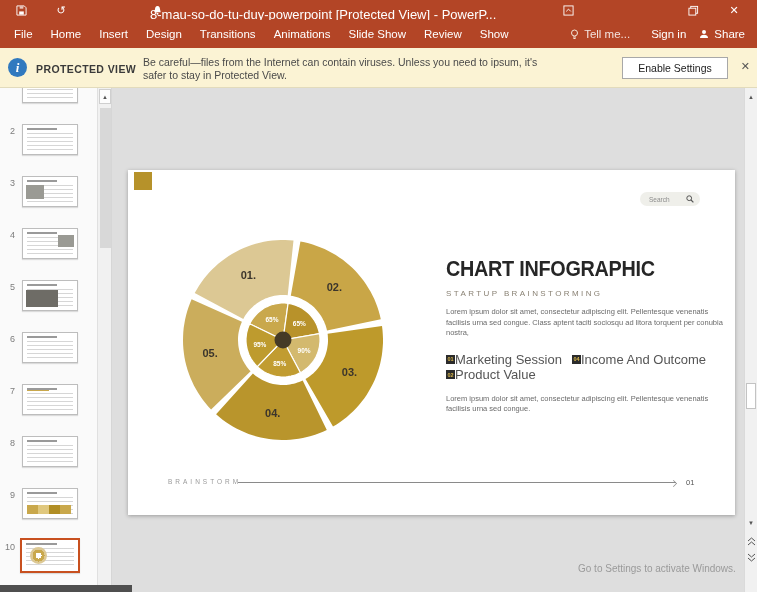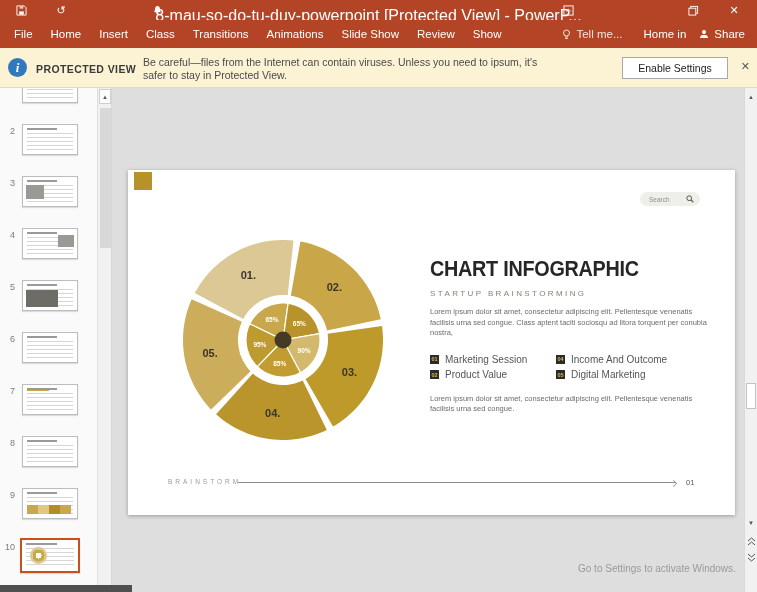--- a/index.html
+++ b/index.html
@@ -5,21 +5,21 @@
   *{box-sizing:border-box;margin:0;padding:0}
   html,body{margin:0;background:#fff}
   #app{position:relative;width:757px;height:592px;overflow:hidden;
        font-family:"Liberation Sans",sans-serif;background:#fff}
 
   
   #titlebar{position:absolute;left:0;top:0;width:757px;height:20px;background:#B34526;color:#fff}
   #titlebar .tb-icon{position:absolute;top:3px;width:14px;height:14px;display:flex;align-items:center;justify-content:center;font-size:11px;line-height:1;color:#fff}
   #ic-save{left:14px}#ic-undo{left:54px}#ic-bell{left:150px}
   #ic-ribbonopts{left:561px}#ic-restore{left:686px}#ic-close{left:727px}
-  #win-title{position:absolute;left:150px;right:170px;top:7px;text-align:center;font-size:16px;white-space:nowrap;overflow:hidden}
+  #win-title{position:absolute;left:150px;right:170px;top:7px;font-size:13px;white-space:nowrap;overflow:hidden}
 
   
   #ribbon{position:absolute;left:0;top:20px;width:757px;height:28px;background:#B34526;color:#fff;
           display:flex;align-items:center;font-size:11.5px}
   .rtab{padding:0 9px;height:28px;display:flex;align-items:center;cursor:default;white-space:nowrap}
   .rtab:first-child{margin-left:5px}
   #ribbon .spacer{flex:1}
   .tellme{display:flex;align-items:center;gap:5px;color:rgba(255,255,255,.85);margin-right:8px;white-space:nowrap}
   .signin{margin:0 13px;white-space:nowrap}
   .share{display:flex;align-items:center;gap:5px;margin-right:12px;white-space:nowrap}
@@ -65,31 +65,31 @@
 
   
   #slide{position:absolute;left:128px;top:82px;width:607px;height:345px;background:#fff;box-shadow:0 1px 4px rgba(0,0,0,.3)}
   .corner-square{position:absolute;left:6px;top:2px;width:18px;height:18px;background:#B6922A}
   .searchbox{position:absolute;left:512px;top:22px;width:60px;height:14px;background:#EFEFEA;border-radius:7px;
              display:flex;align-items:center;justify-content:space-between;padding:0 6px 0 9px;font-size:6.5px;color:#8d8d8d}
   #wheel{position:absolute;left:45px;top:60px;width:220px;height:220px}
   .seg-label{font-family:"Liberation Sans",sans-serif;font-size:11px;font-weight:700;fill:#3b352c;text-anchor:middle}
   .pct-label{font-family:"Liberation Sans",sans-serif;font-size:6.5px;font-weight:700;fill:#fff;text-anchor:middle}
 
-  .content{position:absolute;left:302px;top:86px;width:282px}
+  .content{position:absolute;left:318px;top:86px;width:282px}
   .s-title{font-size:22px;font-weight:700;color:#262626;letter-spacing:-.3px;transform:scaleX(.9);transform-origin:left;white-space:nowrap}
   .s-subtitle{margin-top:7px;font-size:8px;letter-spacing:2.4px;color:#8a8274}
   .s-body{margin-top:9px;font-size:7.5px;line-height:10.5px;color:#6b6b6b}
   .legend{margin-top:13px;display:flex}
   .lcol{width:126px}
   .lcol:last-child{width:150px}
   .litem{display:flex;align-items:center;height:15.5px}
   .lnum{width:9px;height:9px;background:#2b2b2b;color:#D8B64C;font-size:5.5px;font-weight:700;
         display:flex;align-items:center;justify-content:center;flex:0 0 9px}
-  .llabel{margin-left:6px;font-size:10px;color:#555}
+  .llabel{font-size:13px;color:#555}
   .s-body2{margin-top:11px;font-size:7.5px;line-height:10.5px;color:#6b6b6b}
 
   .flabel{position:absolute;left:40px;top:308px;font-size:6.5px;letter-spacing:3px;color:#9a9a9a}
   .fline{position:absolute;left:110px;top:312px;width:438px;height:1px;background:#8a8a8a}
   .fline::after{content:"";position:absolute;right:-1px;top:-2.5px;width:6px;height:6px;
                 border-top:1px solid #8a8a8a;border-right:1px solid #8a8a8a;transform:rotate(45deg) scale(.7)}
   .fnum{position:absolute;left:558px;top:308px;font-size:7.5px;color:#555}
 
   
   #vscroll{position:absolute;right:0;top:0;width:13px;height:504px;background:#F1F1F1;border-left:1px solid #DADADA}
@@ -139,35 +139,35 @@
           <rect x="1" y="3.5" width="7.5" height="7.5" fill="#B34526" stroke="#fff"></rect>
         </svg>
     </span>
     <span class="tb-icon" id="ic-close">✕</span>
   </header>
 
   <nav id="ribbon">
     <span class="rtab">File</span>
     <span class="rtab">Home</span>
     <span class="rtab">Insert</span>
-    <span class="rtab">Class</span>
+    <span class="rtab">Design</span>
     <span class="rtab">Transitions</span>
     <span class="rtab">Animations</span>
     <span class="rtab">Slide Show</span>
     <span class="rtab">Review</span>
     <span class="rtab">Show</span>
     <span class="spacer"></span>
     <span class="tellme">
       <svg width="9" height="11" viewBox="0 0 9 11">
           <circle cx="4.5" cy="4" r="3" fill="none" stroke="#f4e6d8"></circle>
           <path d="M3 8h3M3.4 9.5h2.2" stroke="#f4e6d8"></path>
         </svg>
       <span>Tell me...</span>
     </span>
-    <span class="signin">Home in</span>
+    <span class="signin">Sign in</span>
     <span class="share">
       <svg width="10" height="10" viewBox="0 0 10 10">
           <circle cx="5" cy="3" r="2" fill="#fff"></circle>
           <path d="M1 9c0-2.2 1.8-3.3 4-3.3S9 6.8 9 9z" fill="#fff"></path>
         </svg>
       <span>Share</span>
     </span>
   </nav>
 
   <div id="msgbar">
@@ -298,24 +298,20 @@
             <div class="litem">
               <span class="lnum">02</span>
               <span class="llabel">Product Value</span>
             </div>
           </div>
           <div class="lcol">
             <div class="litem">
               <span class="lnum">04</span>
               <span class="llabel">Income And Outcome</span>
             </div>
-            <div class="litem">
-              <span class="lnum">05</span>
-              <span class="llabel">Digital Marketing</span>
-            </div>
           </div>
         </div>
         <p class="s-body2">Lorem ipsum dolor sit amet, consectetur adipiscing elit. Pellentesque venenatis facilisis urna sed congue.</p>
       </div>
 
       <span class="flabel">BRAINSTORM</span>
       <div class="fline"></div>
       <span class="fnum">01</span>
     </div>
 

